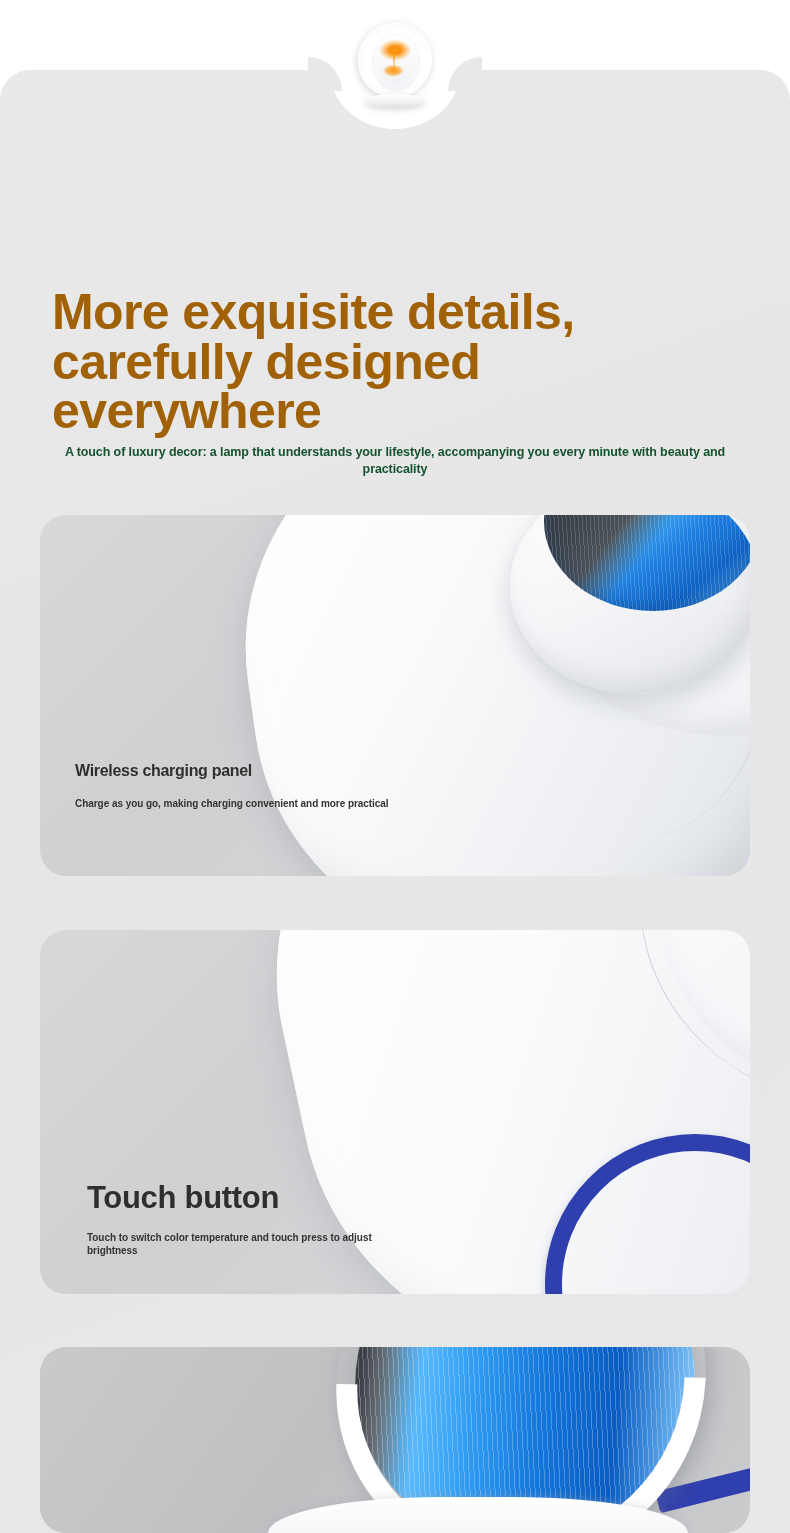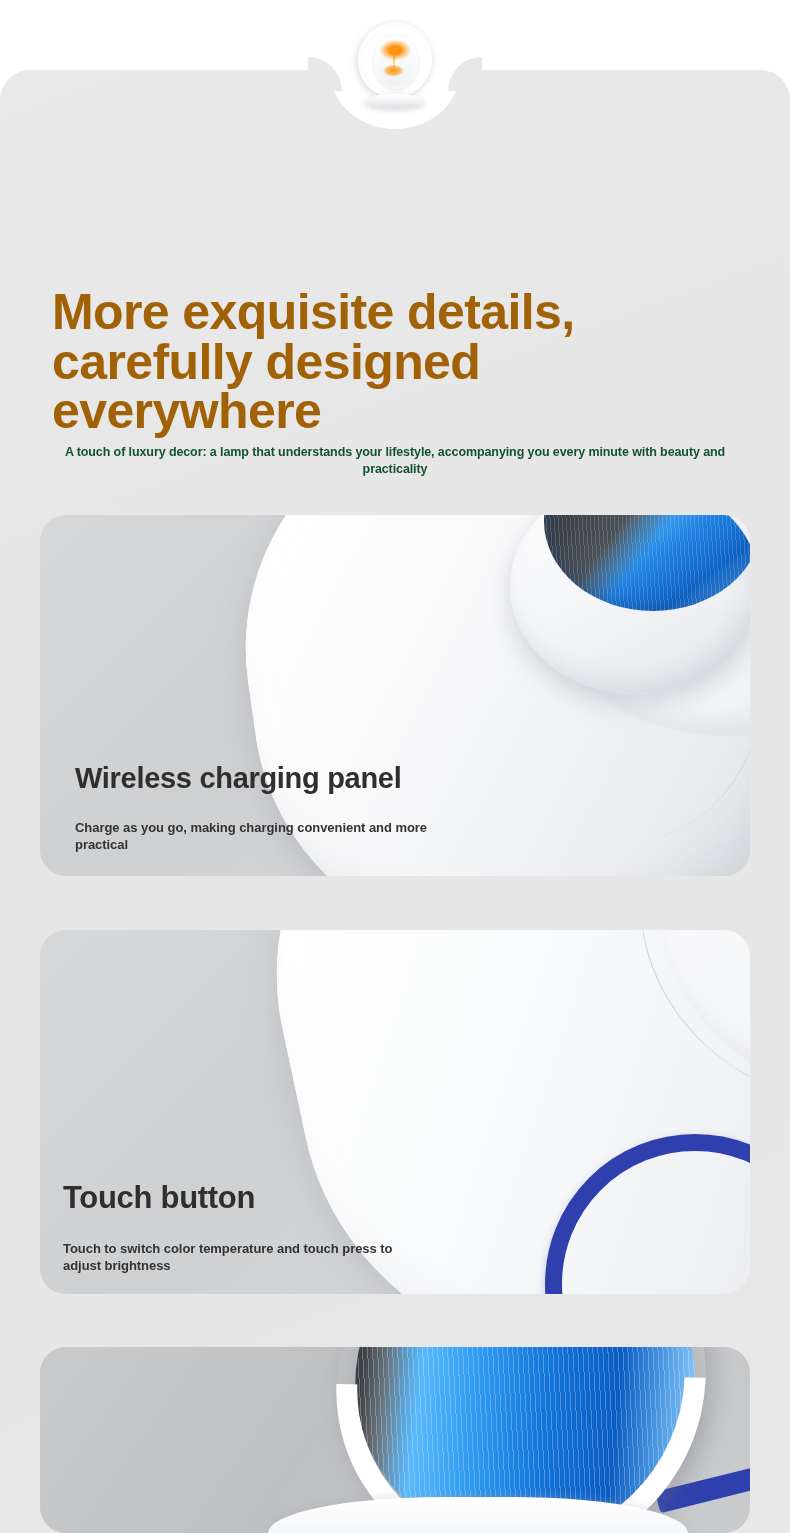--- a/index.html
+++ b/index.html
@@ -144,28 +144,28 @@
   .card-title {
     font-weight:700;
     color:#2f2f2f;
     letter-spacing:-0.3px;
     line-height:1.04;
     white-space:nowrap;
   }
   .card-desc {
     font-weight:700;
     color:#333333;
-    font-size:13px;
+    font-size:10px;
     line-height:1.32;
-    margin-top:26px;
+    margin-top:17px;
     letter-spacing:-0.05px;
   }
   #card-1 .card-text { left:35px; top:248px; width:360px; }
-  #card-1 .card-title { font-size:29px; }
-  #card-2 .card-text { left:23px; top:252px; width:330px; }
+  #card-1 .card-title { font-size:16px; }
+  #card-2 .card-text { left:47px; top:252px; width:330px; }
   #card-2 .card-title { font-size:31px; }
 
   
   .c1-body {
     position:absolute;
     left:210px; top:-120px;
     width:560px; height:560px;
     background:linear-gradient(125deg,#ffffff 0%, #fbfbfc 34%, #eceef1 68%, #dfe2e6 100%);
     border-radius:46% 40% 44% 50% / 44% 48% 42% 46%;
     transform:rotate(-8deg);

